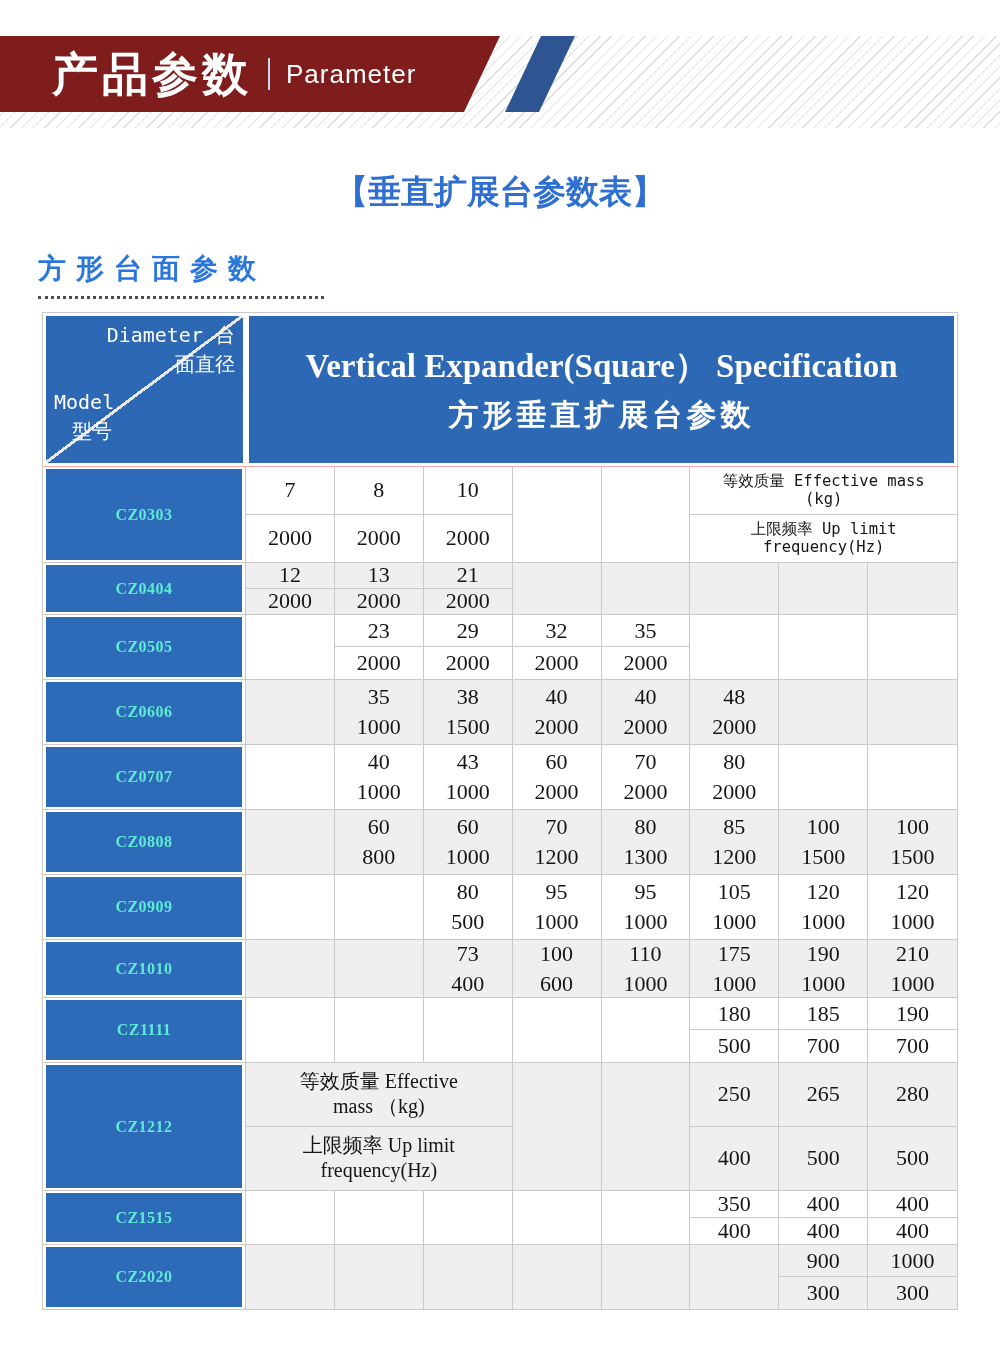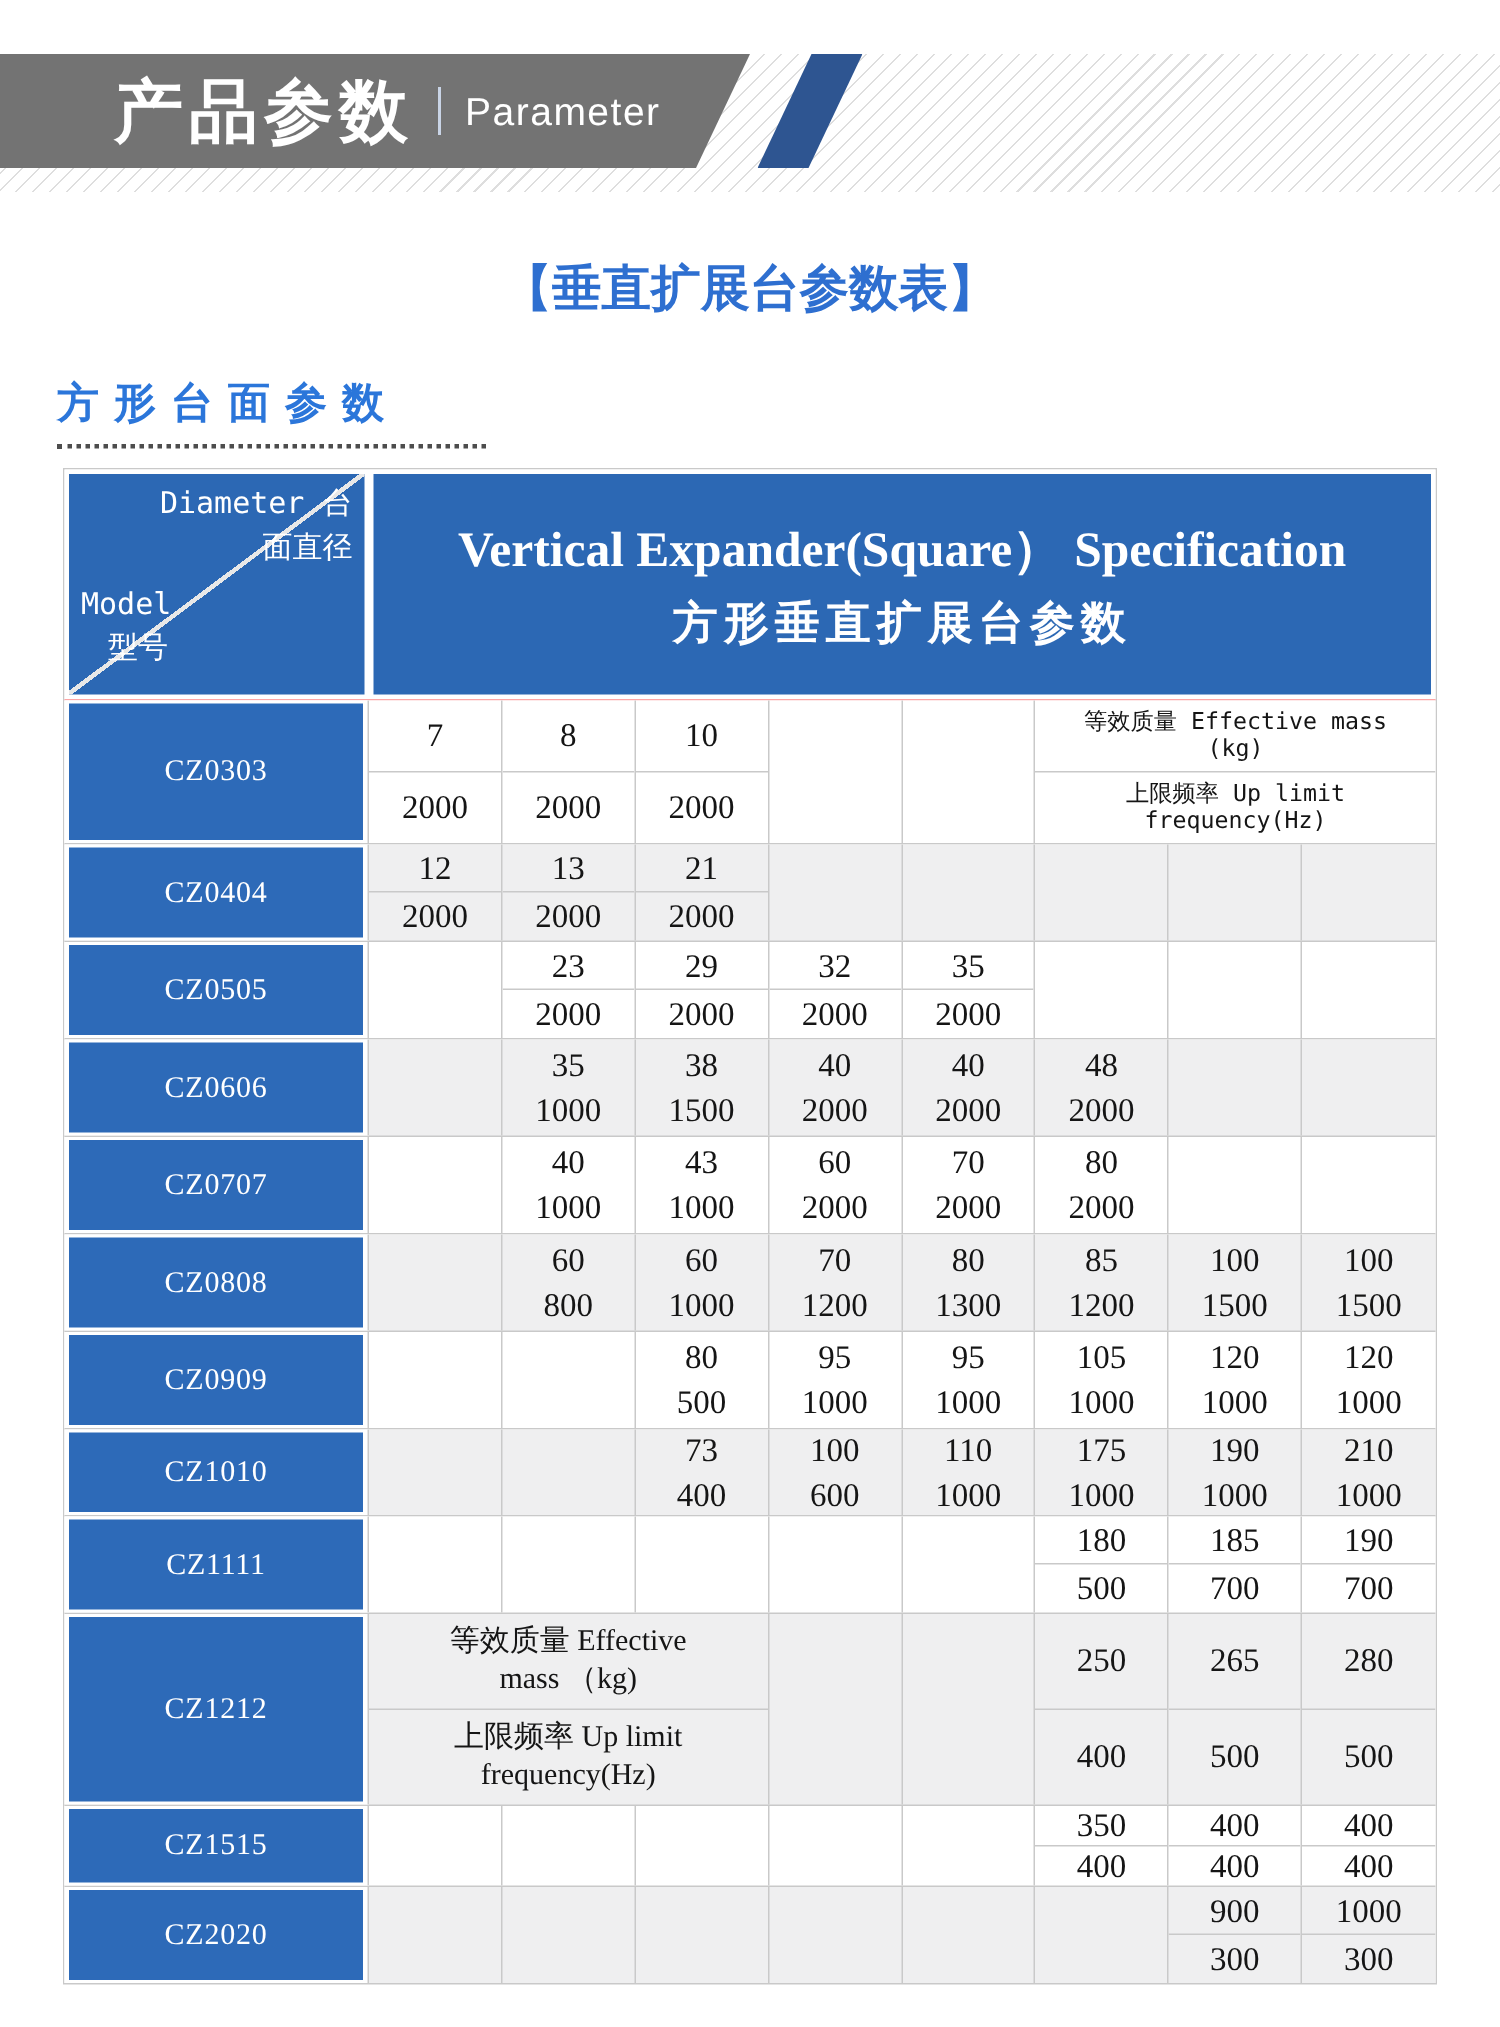--- a/index.html
+++ b/index.html
@@ -9,23 +9,23 @@
     background:#fff; overflow:hidden;
     font-family:"Liberation Sans", sans-serif;
   }
   
   .hatch {
     position:absolute; left:0; top:36px; width:1000px; height:92px;
     background:repeating-linear-gradient(135deg,#dedede 0 1px,#ffffff 1px 8px);
   }
   .banner-main {
     position:absolute; left:0; top:36px; width:500px; height:76px;
-    background:#737373;
+    background:#7f1d1d;
     clip-path:polygon(0 0,100% 0,calc(100% - 36px) 100%,0 100%);
-    display:flex; align-items:center; padding-left:76px; gap:16px;
+    display:flex; align-items:center; padding-left:52px; gap:16px;
     color:#fff;
   }
   .banner-wedge {
     position:absolute; left:505px; top:36px; width:70px; height:76px;
     background:#2e5591;
     clip-path:polygon(36px 0,70px 0,34px 100%,0 100%);
   }
   .banner-cn { font-size:46px; font-weight:bold; letter-spacing:4px; line-height:1; }
   .banner-sep { width:2px; height:32px; background:#c9d4e6; }
   .banner-en { font-size:26px; letter-spacing:1px; }
@@ -76,23 +76,23 @@
   .corner-bl .indent { padding-left:18px; }
   .hdr-main {
     display:flex; flex-direction:column; align-items:center; justify-content:center;
     gap:6px;
   }
   .hdr-en { font-family:"Liberation Serif", serif; font-weight:bold; font-size:33px; }
   .hdr-cn { font-size:30px; font-weight:bold; letter-spacing:4px; }
   
   .m-cell { border-right:1px solid #c9c9c9; padding:2px 3px; background:#fff; }
   .m-inner {
-    width:100%; height:100%; background:#2d6ab8; color:#ffffff;
+    width:100%; height:100%; background:#2d6ab8; color:#5eead4;
     display:flex; align-items:center; justify-content:center;
-    font-family:"Liberation Serif", serif; font-weight:normal; font-size:20px;
+    font-family:"Liberation Serif", serif; font-weight:bold; font-size:16px;
     letter-spacing:0.5px;
   }
   
   .c { border-right:1px solid #c9c9c9; position:relative; overflow:hidden; }
   .c.last { border-right:none; }
   .num { font-family:"Liberation Serif", serif; font-size:22px; color:#151515; }
   .half { height:50%; display:flex; flex-direction:column; align-items:center; justify-content:center; }
   .half.top { border-bottom:1px solid #c9c9c9; }
   .stack {
     height:100%; display:flex; flex-direction:column;
@@ -176,21 +176,21 @@
             <div class="half top lbl-mono">
               <div>等效质量 Effective mass</div>
               <div>(kg)</div>
             </div>
             <div class="half lbl-mono">
               <div>上限频率 Up limit</div>
               <div>frequency(Hz)</div>
             </div>
           </div>
         </div>
-        <div class="t-row shade" style="height: 65px;">
+        <div class="t-row shade" style="height: 52px;">
           <div class="m-cell">
             <div class="m-inner">CZ0404</div>
           </div>
           <div class="c">
             <div class="half top">
               <div class="num">12</div>
             </div>
             <div class="half">
               <div class="num">2000</div>
             </div>

